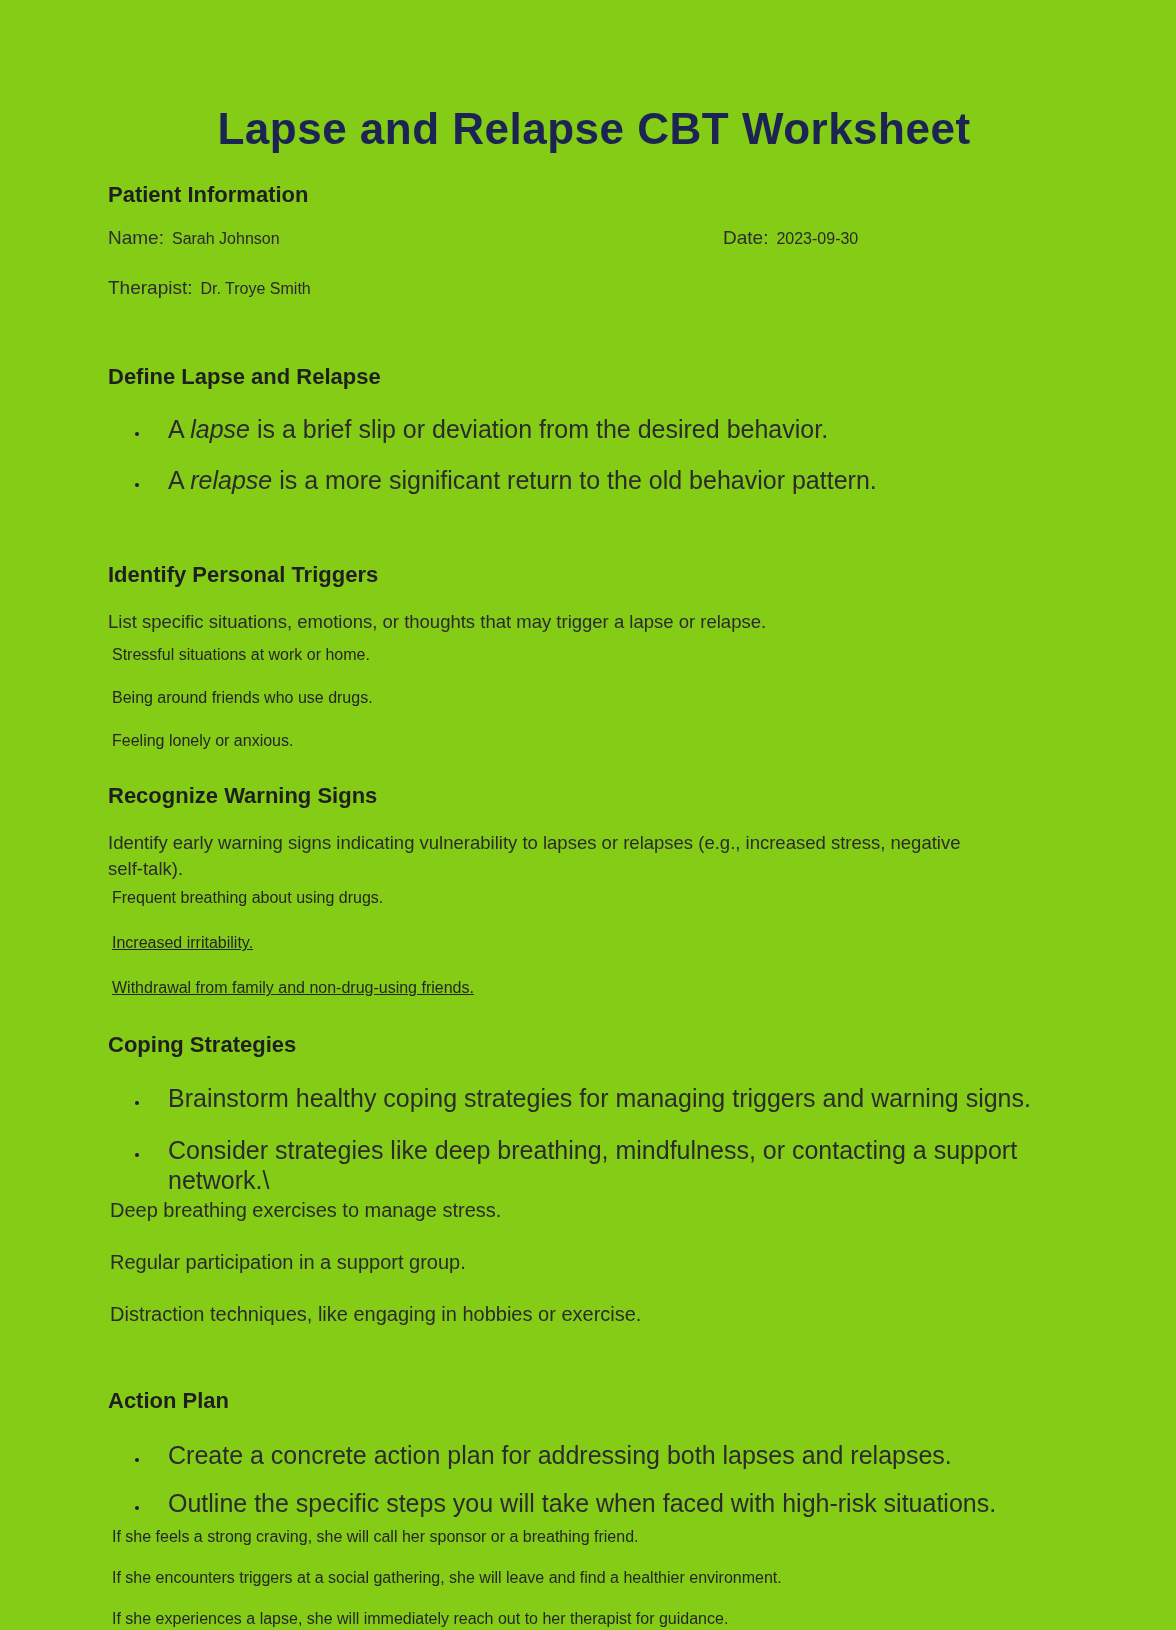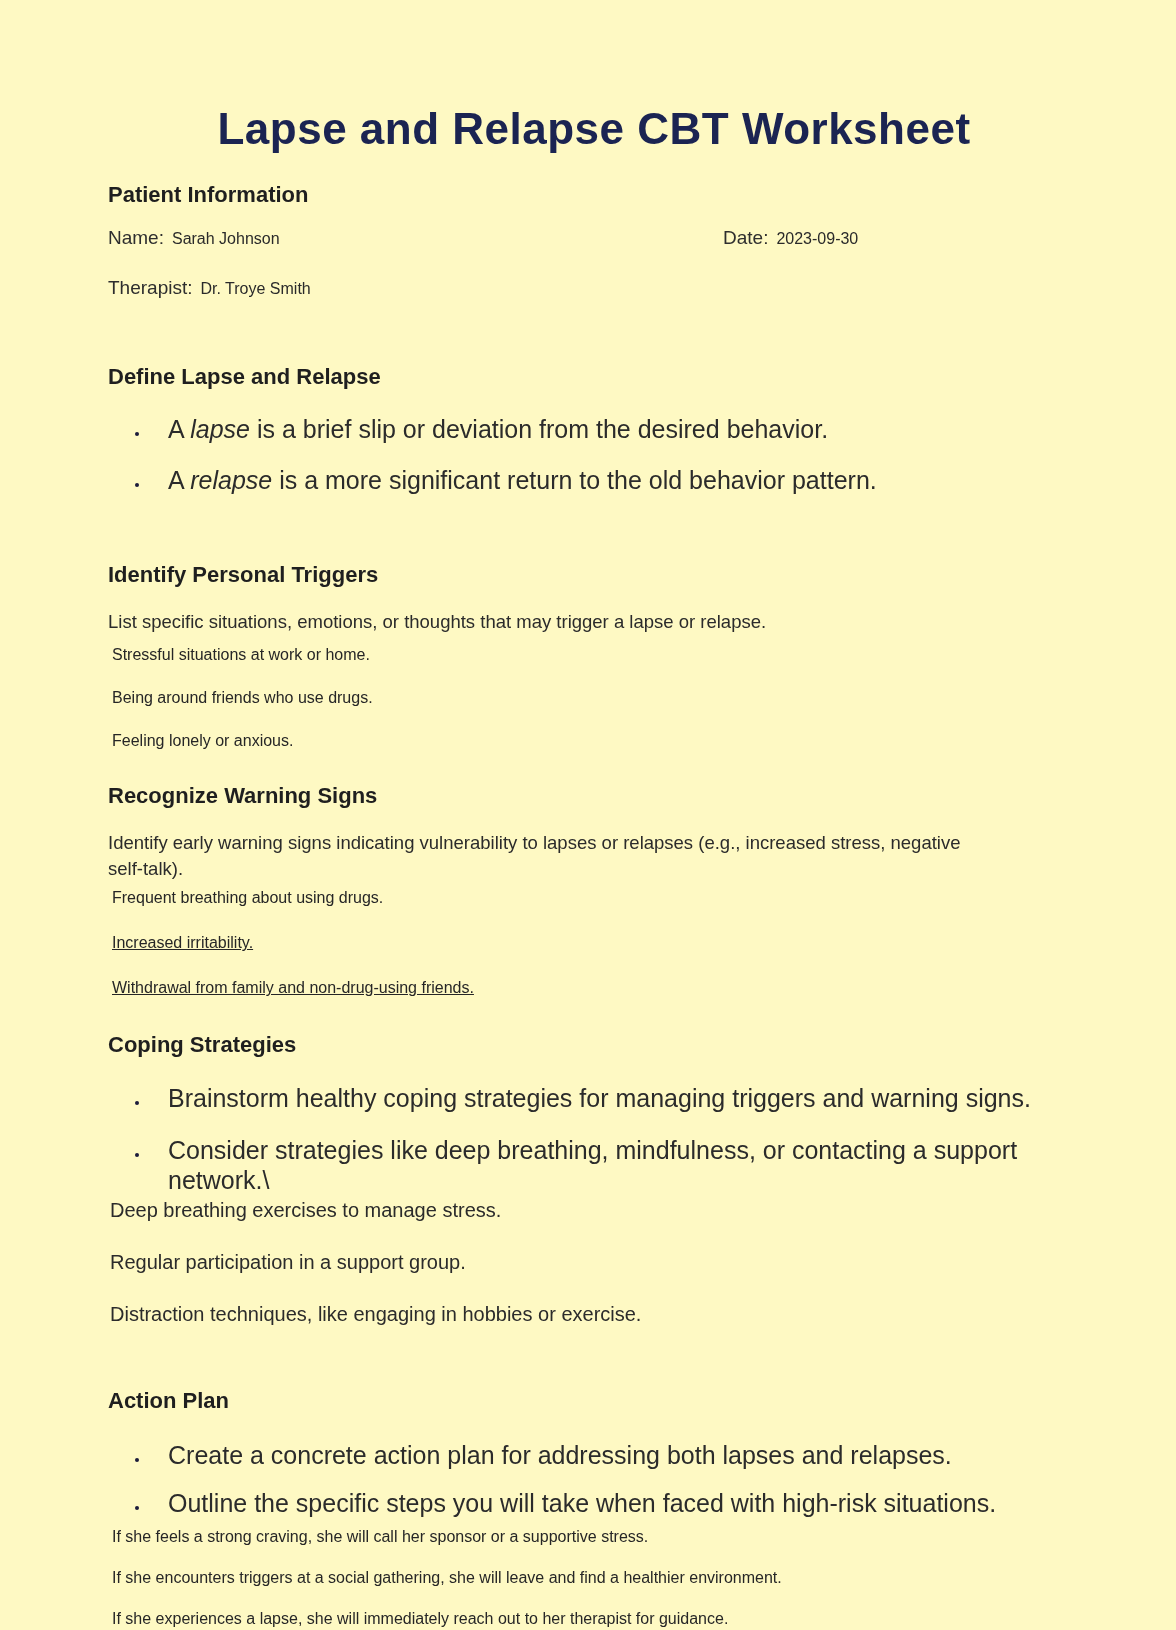--- a/index.html
+++ b/index.html
@@ -1,21 +1,21 @@
 <!DOCTYPE html>
 <html><head>
 <meta charset="utf-8">
 <style>
   * { margin: 0; padding: 0; box-sizing: border-box; }
   html, body { background: #ffffff; }
   .page {
     position: relative;
     width: 1176px;
     height: 1630px;
-    background: #fef9c3;
+    background: #84cc16;
     font-family: "Liberation Sans", "DejaVu Sans", sans-serif;
     color: #2b2b2b;
     padding: 104px 96px 0 108px;
     overflow: hidden;
   }
   .doc-title {
     font-size: 44px;
     font-weight: bold;
     color: #1b2452;
     text-align: center;
@@ -122,18 +122,18 @@
     <p class="ans-lg mt28">Regular participation in a support group.</p>
     <p class="ans-lg mt28">Distraction techniques, like engaging in hobbies or exercise.</p>
   </section>
 
   <section>
     <h2 class="sec-heading mt62">Action Plan</h2>
     <ul class="bullet-list gap18 mt27">
       <li>Create a concrete action plan for addressing both lapses and relapses.</li>
       <li>Outline the specific steps you will take when faced with high-risk situations.</li>
     </ul>
-    <p class="ans-sm mt10">If she feels a strong craving, she will call her sponsor or a supportive stress.</p>
+    <p class="ans-sm mt10">If she feels a strong craving, she will call her sponsor or a breathing friend.</p>
     <p class="ans-sm mt22">If she encounters triggers at a social gathering, she will leave and find a healthier environment.</p>
     <p class="ans-sm mt22">If she experiences a lapse, she will immediately reach out to her therapist for guidance.</p>
   </section>
 
 </div>
 
 </body></html>

